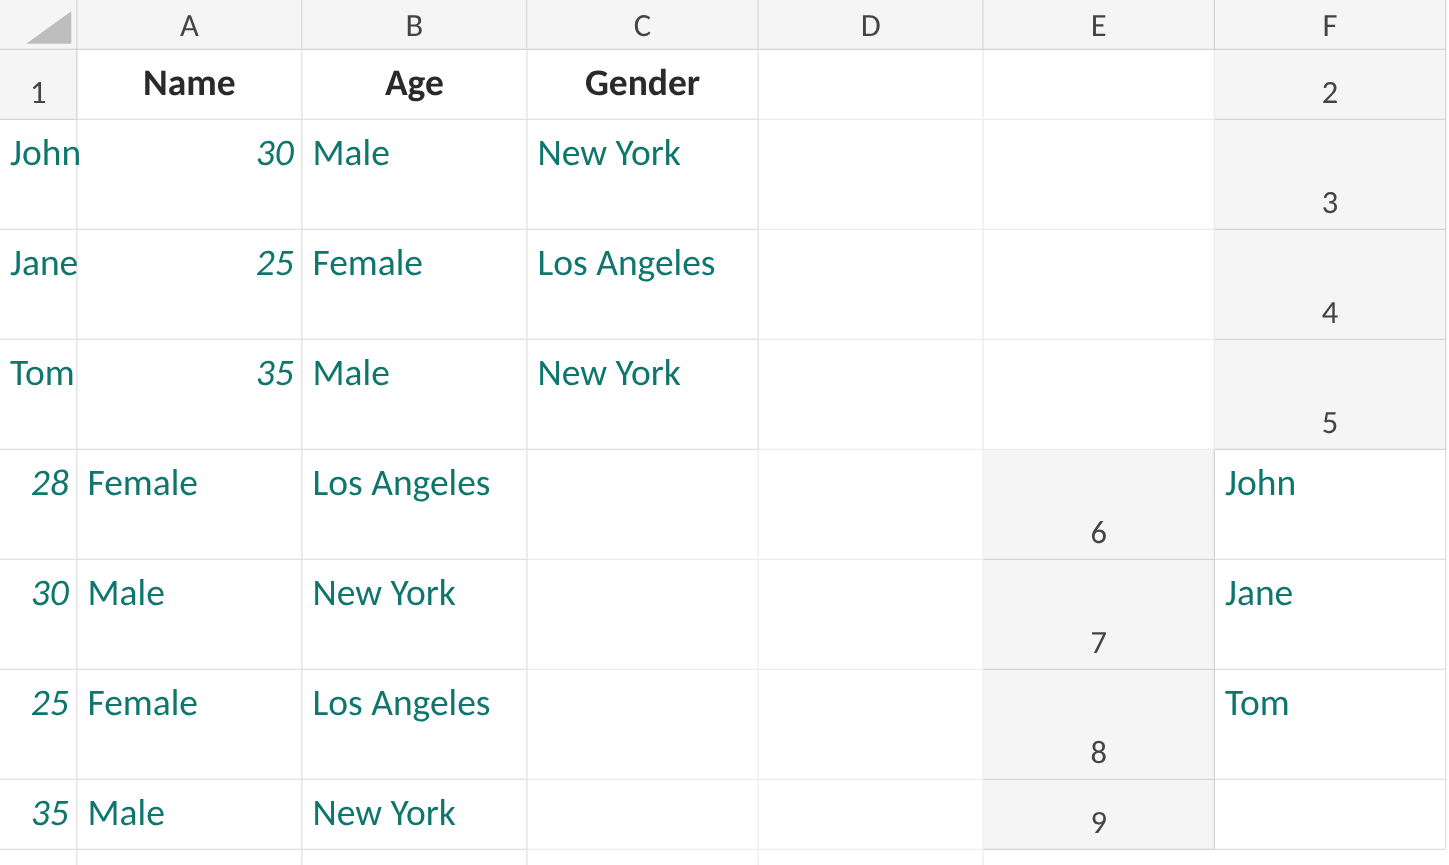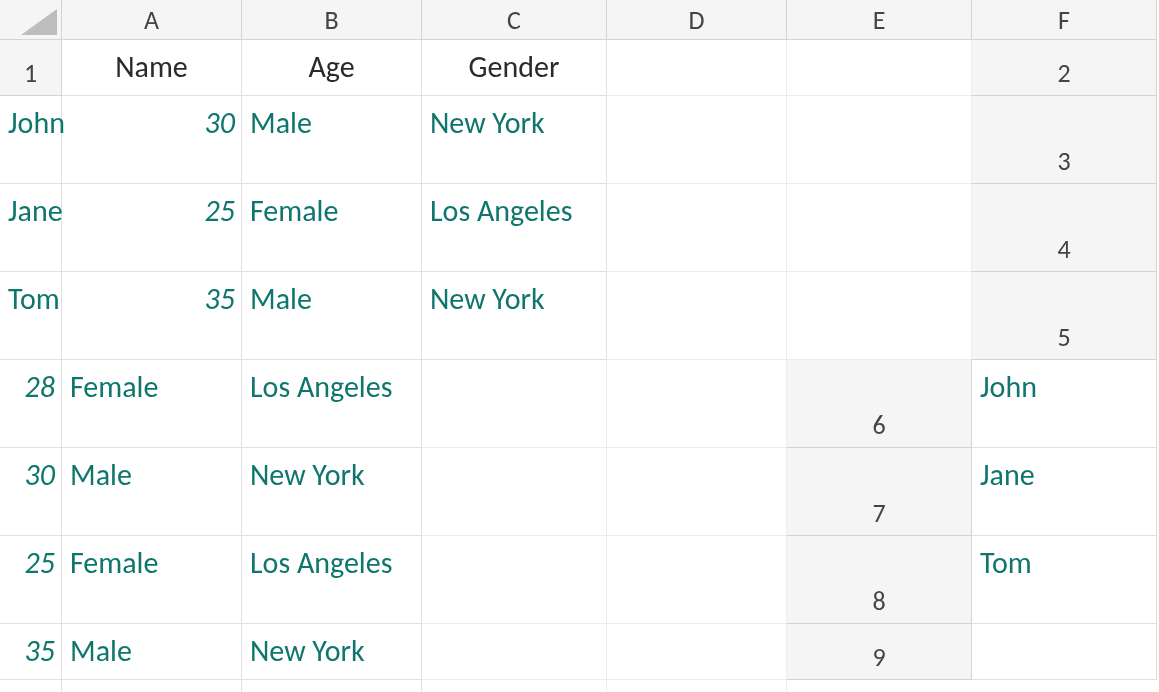--- a/index.html
+++ b/index.html
@@ -72,21 +72,21 @@
       font-size: 30px;
       color: #0f766e;
       line-height: 1.25;
       word-wrap: break-word;
     }
     .cell.empty-col {
       border-right: 1px solid #ececec;
       border-bottom: 1px solid #ececec;
     }
     .hcell {
-      font-weight: 400;
+      font-weight: 700;
       justify-content: center;
       color: #2a2a2a;
     }
     .num {
       justify-content: flex-end;
       padding-right: 6px;
       font-style: italic;
     }
     .single {
       min-height: 56px;

